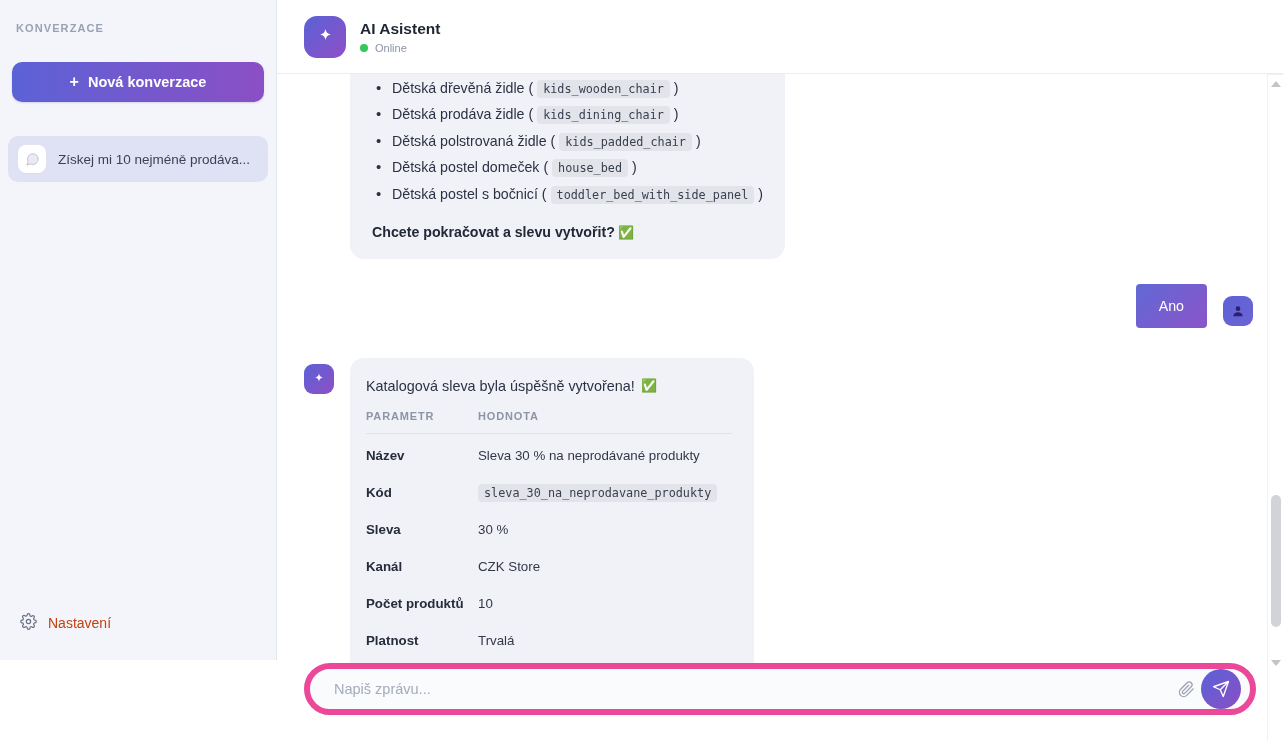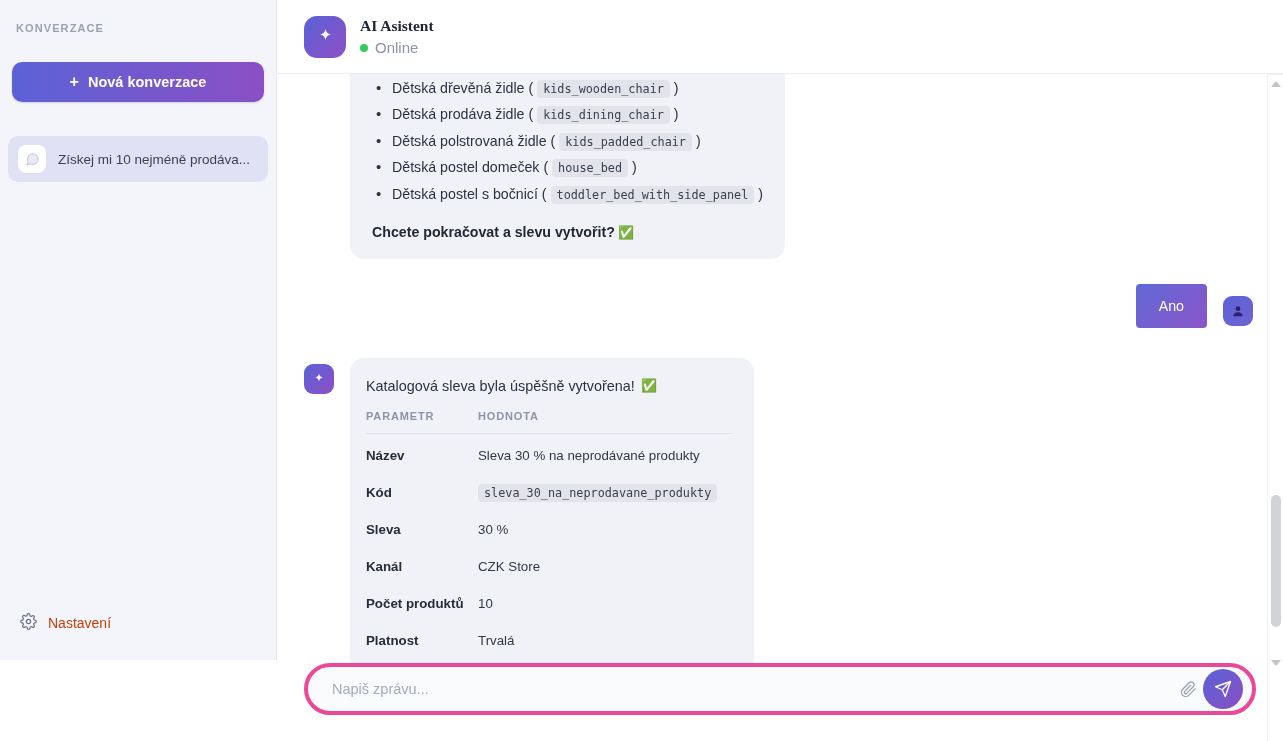--- a/index.html
+++ b/index.html
@@ -127,25 +127,24 @@
     border-radius: 13px;
     background: linear-gradient(135deg, #5a62d8 0%, #8f4ec4 100%);
     display: flex; align-items: center; justify-content: center;
     flex: 0 0 42px;
   }
   .header-texts { display: flex; flex-direction: column; gap: 4px; }
   .header-title {
     font-size: 15.5px;
     font-weight: 700;
     color: #1f2533;
-    font-family: Liberation Serif, serif;
   }
   .header-status {
     display: flex; align-items: center; gap: 7px;
-    font-size: 15px;
+    font-size: 11px;
     color: #8b93a6;
   }
   .status-dot {
     width: 8px; height: 8px; border-radius: 50%;
     background: #34c759;
     display: inline-block;
   }
 
   
   .messages {
@@ -270,21 +269,21 @@
   table.kv tr:first-child td { padding-top: 14px; }
 
   
   .composer-wrap {
     flex: 0 0 auto;
     padding: 0 27px 26px 27px;
     background: #ffffff;
   }
   .composer {
     height: 52px;
-    border: 4px solid #ec4899;
+    border: 6px solid #ec4899;
     border-radius: 26px;
     background: #fafbfd;
     display: flex;
     align-items: center;
     padding: 0 9px 0 24px;
     gap: 2px;
   }
   .composer-input {
     flex: 1 1 auto;
     border: none;

